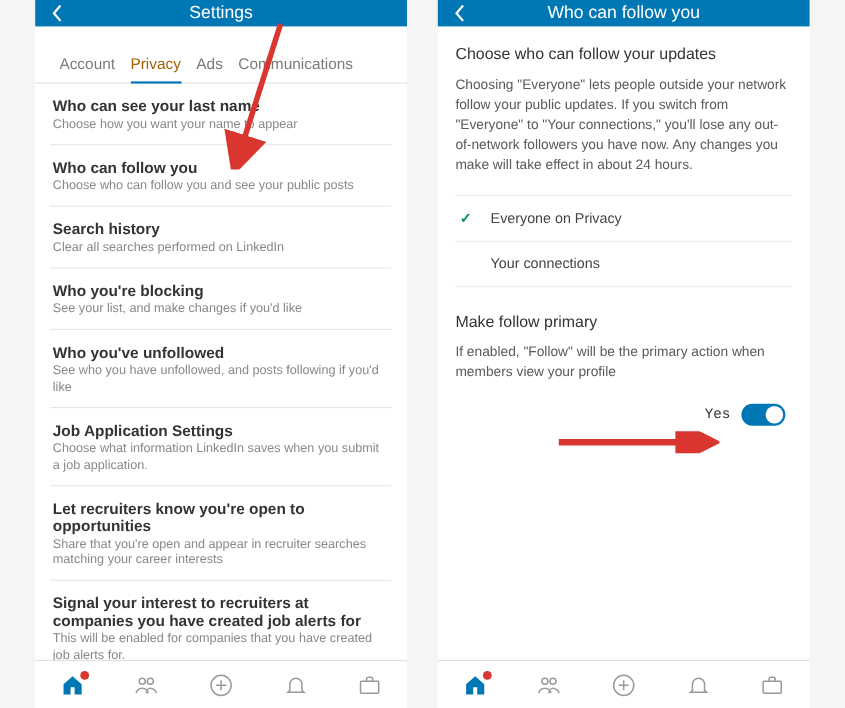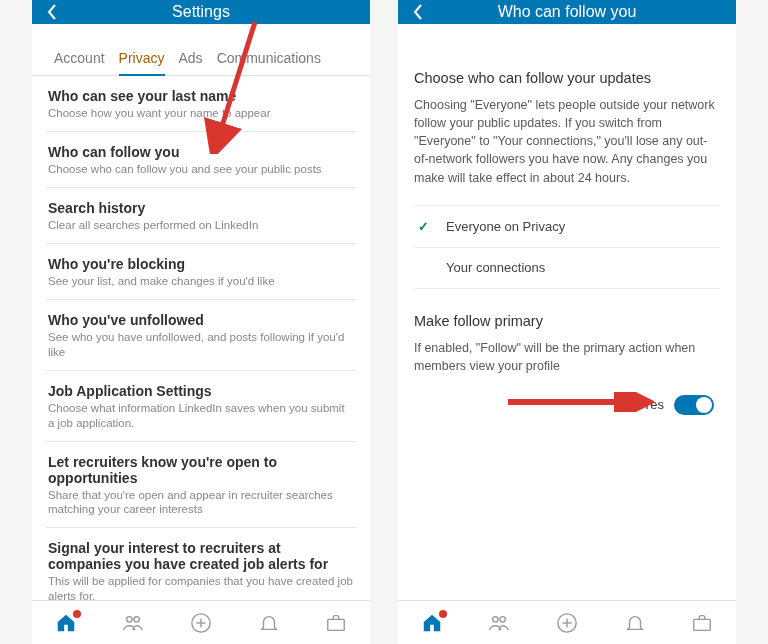--- a/index.html
+++ b/index.html
@@ -79,21 +79,20 @@
   }
   .row-sub {
     font-size: 11.5px;
     color: #888;
     line-height: 1.3;
   }
   .content {
     flex: 1;
     padding: 18px 16px 0 16px;
     color: #333;
-    margin-top: 28px;
   }
   .section-title {
     font-size: 14.5px;
     color: #333;
     margin-bottom: 10px;
   }
   .section-desc {
     font-size: 12.5px;
     color: #5a5a5a;
     line-height: 1.45;
@@ -126,20 +125,21 @@
   .toggle-row {
     display: flex;
     align-items: center;
     justify-content: flex-end;
     gap: 10px;
     padding-right: 6px;
   }
   .toggle-label {
     font-size: 13px;
     color: #333;
+    font-family: Liberation Mono, monospace;
   }
   .toggle {
     width: 40px;
     height: 20px;
     border-radius: 10px;
     background: #0077b5;
     position: relative;
     cursor: pointer;
   }
   .toggle::after {
@@ -250,21 +250,21 @@
     <div class="row">
       <div class="row-title">Job Application Settings</div>
       <div class="row-sub">Choose what information LinkedIn saves when you submit a job application.</div>
     </div>
     <div class="row">
       <div class="row-title">Let recruiters know you're open to opportunities</div>
       <div class="row-sub">Share that you're open and appear in recruiter searches matching your career interests</div>
     </div>
     <div class="row">
       <div class="row-title">Signal your interest to recruiters at companies you have created job alerts for</div>
-      <div class="row-sub">This will be applied for companies that you have created job alerts for.</div>
+      <div class="row-sub">This will be enabled for companies that you have created job alerts for.</div>
     </div>
 
   </div>
 
   <div class="bottom-nav">
     <div class="nav-icon active">
       <svg viewBox="0 0 24 24">
           <path d="M3 11 L12 3 L21 11 V21 H14 V14 H10 V21 H3 Z" fill="currentColor"></path>
         </svg>
       <div class="badge"></div>

